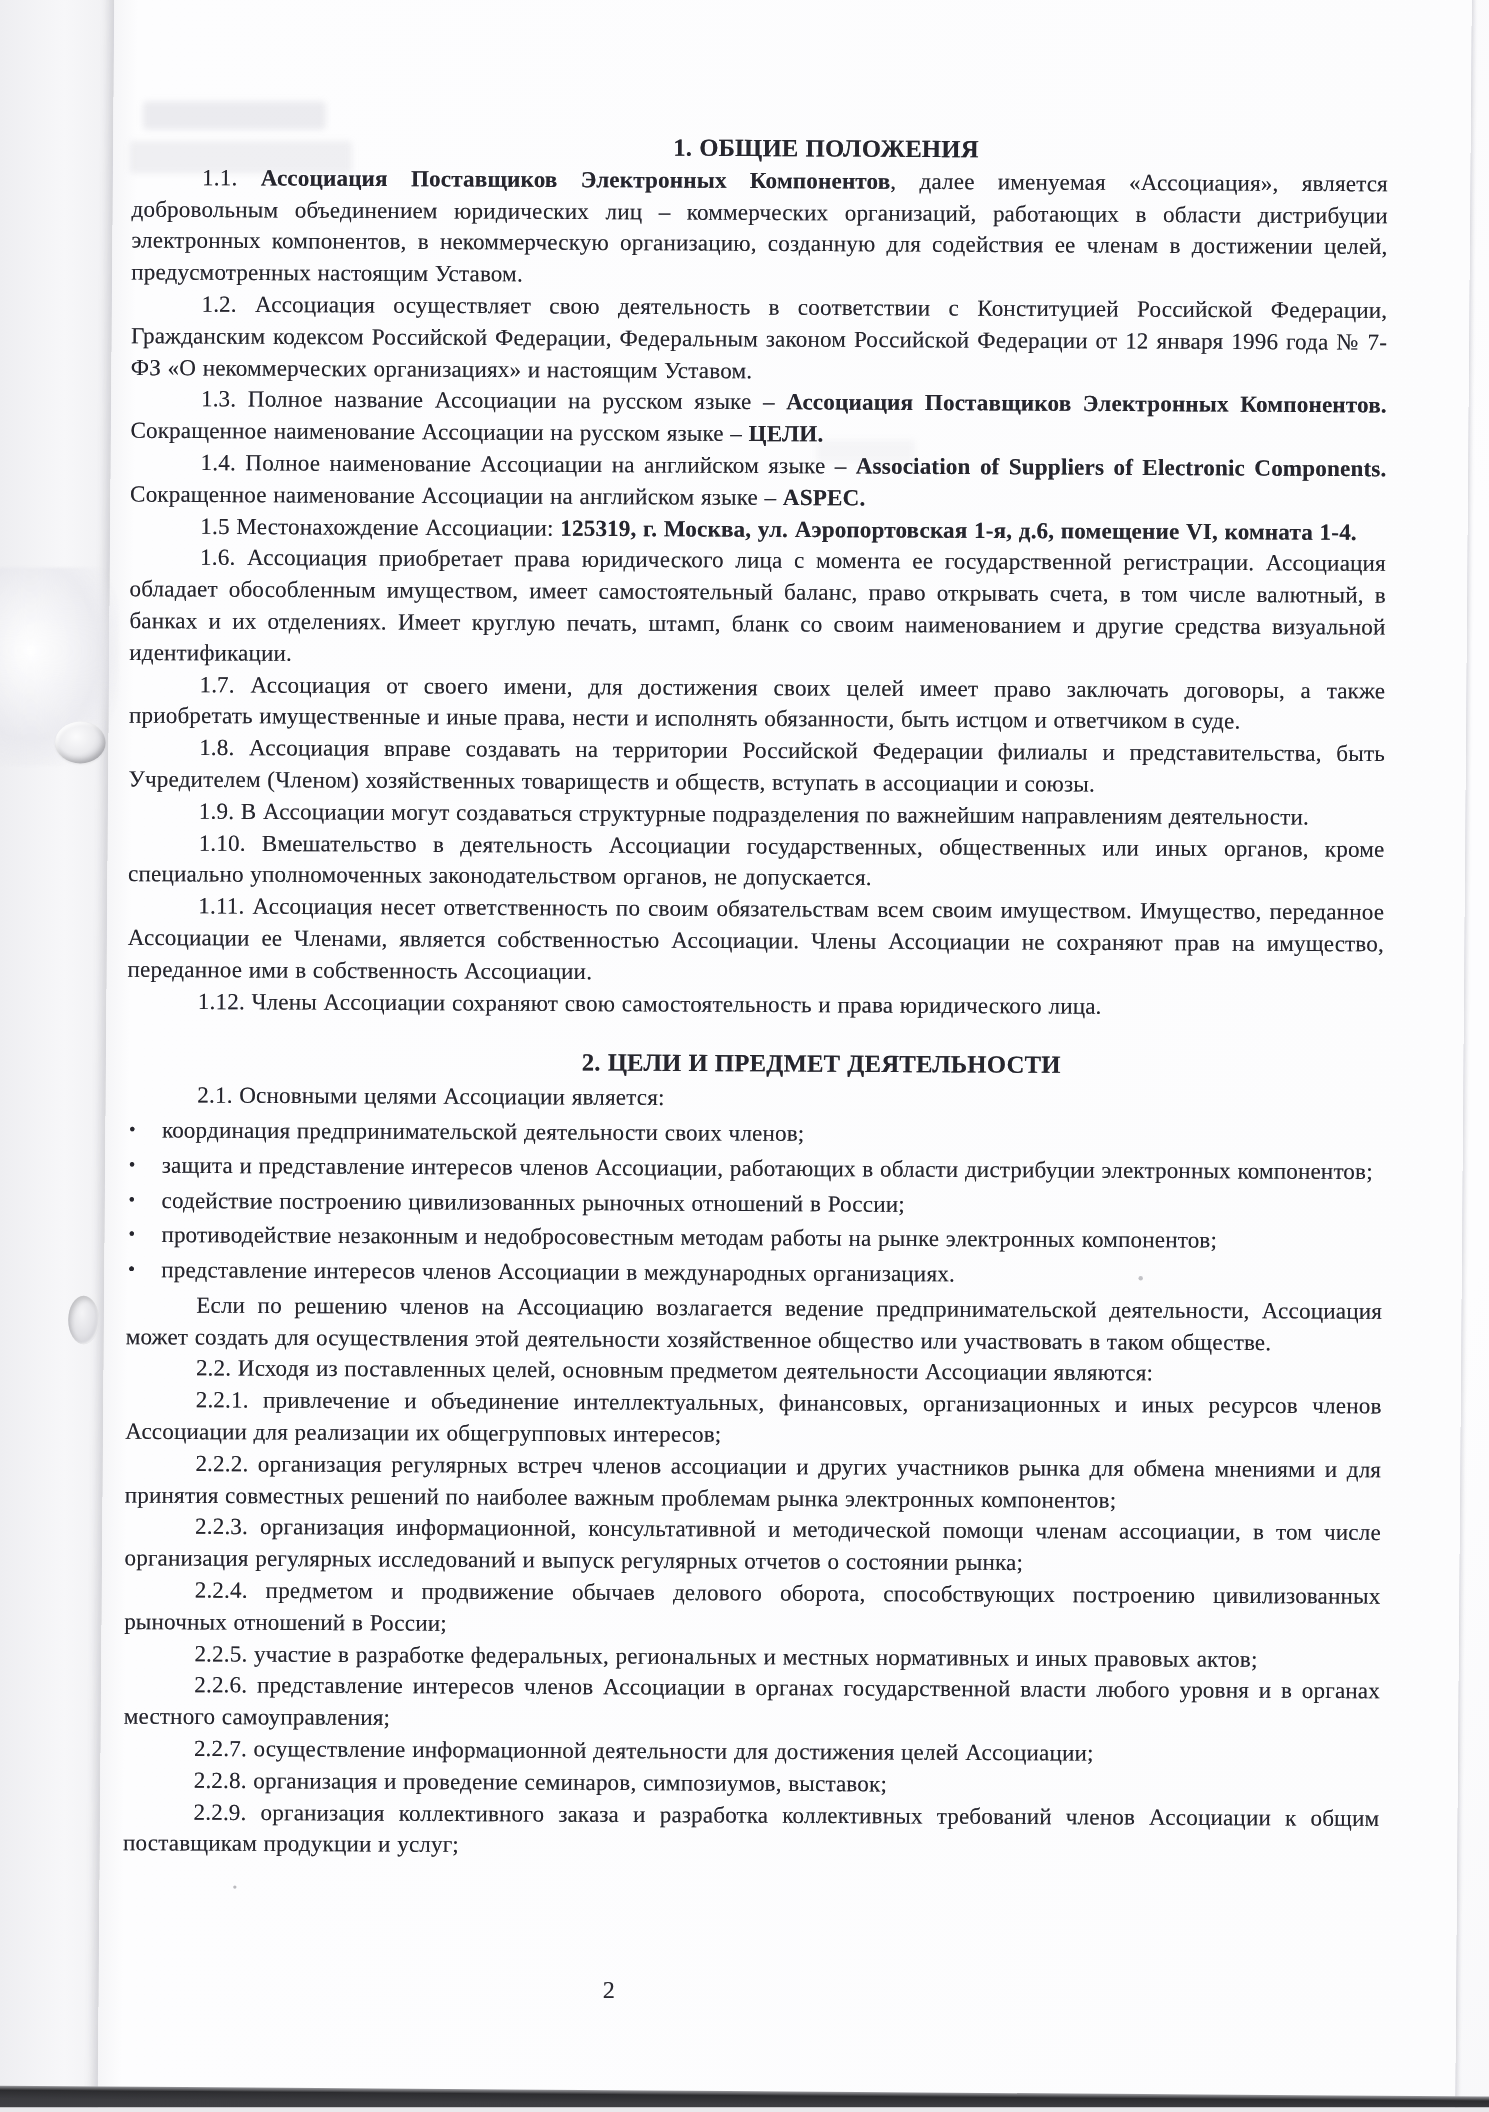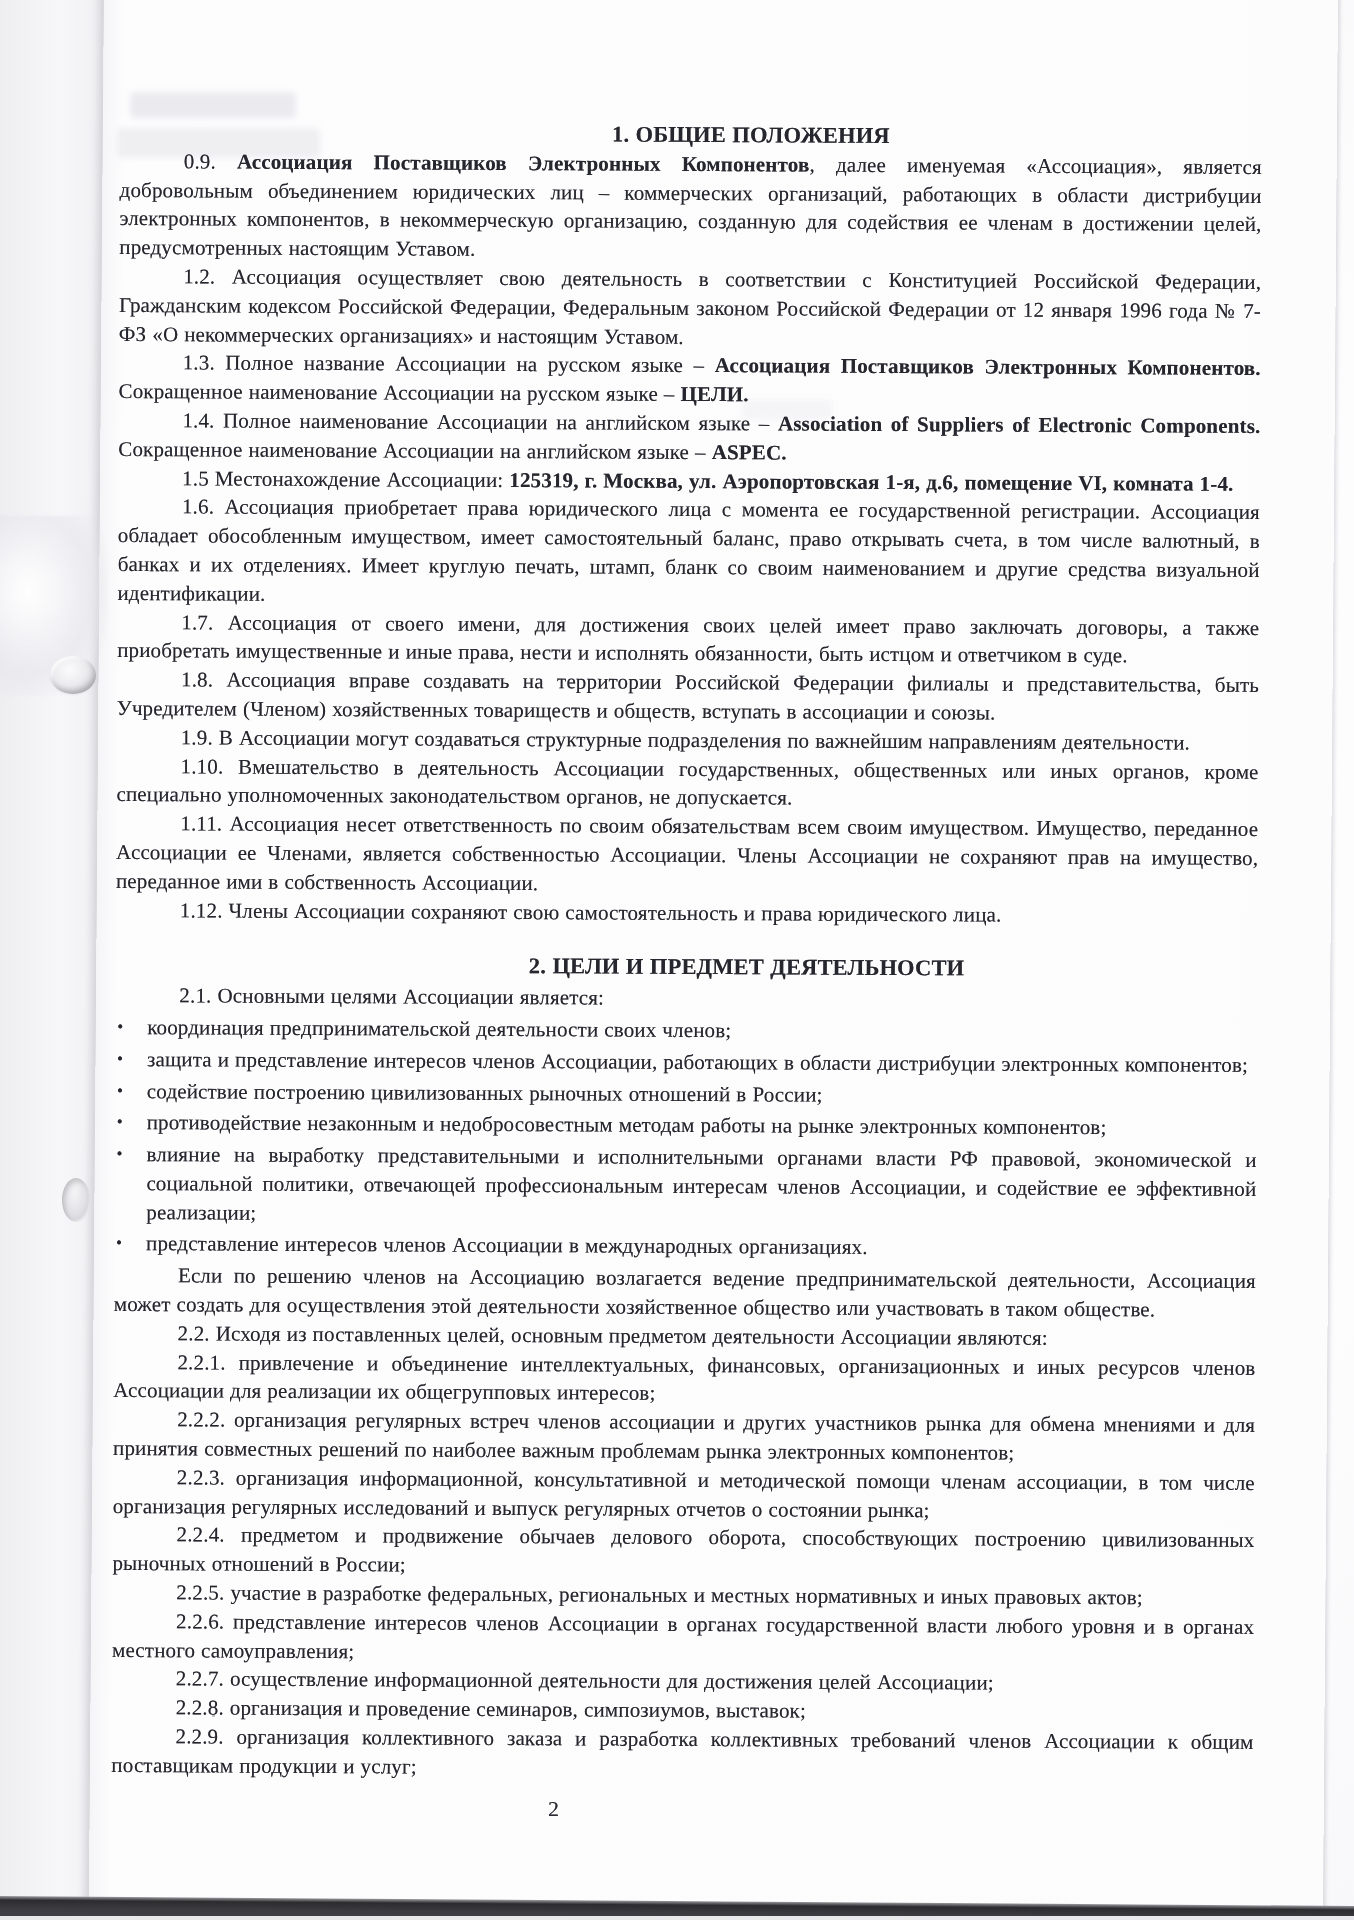--- a/index.html
+++ b/index.html
@@ -90,21 +90,21 @@
   <div class="ghost-mark-b"></div>
   <div class="ghost-mark-c"></div>
   <div class="speck1"></div>
   <div class="speck2"></div>
   <div class="bottom-edge"></div>
 
   <div class="content">
 
     <div class="heading">1. ОБЩИЕ ПОЛОЖЕНИЯ</div>
 
-    <p class="para"><span>0.9. </span><b>Ассоциация Поставщиков Электронных Компонентов</b><span>, далее именуемая «Ассоциация», является добровольным объединением юридических лиц – коммерческих организаций, работающих в области дистрибуции электронных компонентов, в некоммерческую организацию, созданную для содействия ее членам в достижении целей, предусмотренных настоящим Уставом.</span></p>
+    <p class="para"><span>1.1. </span><b>Ассоциация Поставщиков Электронных Компонентов</b><span>, далее именуемая «Ассоциация», является добровольным объединением юридических лиц – коммерческих организаций, работающих в области дистрибуции электронных компонентов, в некоммерческую организацию, созданную для содействия ее членам в достижении целей, предусмотренных настоящим Уставом.</span></p>
 
     <p class="para"><span>1.2. Ассоциация осуществляет свою деятельность в соответствии с Конституцией Российской Федерации, Гражданским кодексом Российской Федерации, Федеральным законом Российской Федерации от 12 января 1996 года № 7-ФЗ «О некоммерческих организациях» и настоящим Уставом.</span></p>
 
     <p class="para"><span>1.3. Полное название Ассоциации на русском языке – </span><b>Ассоциация Поставщиков Электронных Компонентов.</b><span> Сокращенное наименование Ассоциации на русском языке – </span><b>ЦЕЛИ.</b></p>
 
     <p class="para"><span>1.4. Полное наименование Ассоциации на английском языке – </span><b>Association of Suppliers of Electronic Components.</b><span> Сокращенное наименование Ассоциации на английском языке – </span><b>ASPEC.</b></p>
 
     <p class="para"><span>1.5 Местонахождение Ассоциации: </span><b>125319, г. Москва, ул. Аэропортовская 1-я, д.6, помещение VI, комната 1-4.</b></p>
 
     <p class="para"><span>1.6. Ассоциация приобретает права юридического лица с момента ее государственной регистрации. Ассоциация обладает обособленным имуществом, имеет самостоятельный баланс, право открывать счета, в том числе валютный, в банках и их отделениях. Имеет круглую печать, штамп, бланк со своим наименованием и другие средства визуальной идентификации.</span></p>
@@ -117,21 +117,21 @@
 
     <div class="heading second">2. ЦЕЛИ И ПРЕДМЕТ ДЕЯТЕЛЬНОСТИ</div>
 
     <p class="para"><span>2.1. Основными целями Ассоциации является:</span></p>
 
     <ul class="goal-list">
       <li><span class="bullet">•</span><span>координация предпринимательской деятельности своих членов;</span></li>
       <li><span class="bullet">•</span><span>защита и представление интересов членов Ассоциации, работающих в области дистрибуции электронных компонентов;</span></li>
       <li><span class="bullet">•</span><span>содействие построению цивилизованных рыночных отношений в России;</span></li>
       <li><span class="bullet">•</span><span>противодействие незаконным и недобросовестным методам работы на рынке электронных компонентов;</span></li>
-      <li><span class="bullet">•</span><span>влияние на выработку представительными и исполнительными органами власти РФ правовой, экономической и социальной политики, отвечающей профессиональным интересам членов Ассоциации, и содействие ее эффективной реализации;</span></li>
+      <li><span class="bullet">•</span></li>
       <li><span class="bullet">•</span><span>представление интересов членов Ассоциации в международных организациях.</span></li>
     </ul>
 
     <p class="para"><span>Если по решению членов на Ассоциацию возлагается ведение предпринимательской деятельности, Ассоциация может создать для осуществления этой деятельности хозяйственное общество или участвовать в таком обществе.</span></p>
     <p class="para"><span>2.2. Исходя из поставленных целей, основным предметом деятельности Ассоциации являются:</span></p>
     <p class="para"><span>2.2.1. привлечение и объединение интеллектуальных, финансовых, организационных и иных ресурсов членов Ассоциации для реализации их общегрупповых интересов;</span></p>
     <p class="para"><span>2.2.2. организация регулярных встреч членов ассоциации и других участников рынка для обмена мнениями и для принятия совместных решений по наиболее важным проблемам рынка электронных компонентов;</span></p>
     <p class="para"><span>2.2.3. организация информационной, консультативной и методической помощи членам ассоциации, в том числе организация регулярных исследований и выпуск регулярных отчетов о состоянии рынка;</span></p>
     <p class="para"><span>2.2.4. предметом и продвижение обычаев делового оборота, способствующих построению цивилизованных рыночных отношений в России;</span></p>
     <p class="para"><span>2.2.5. участие в разработке федеральных, региональных и местных нормативных и иных правовых актов;</span></p>

